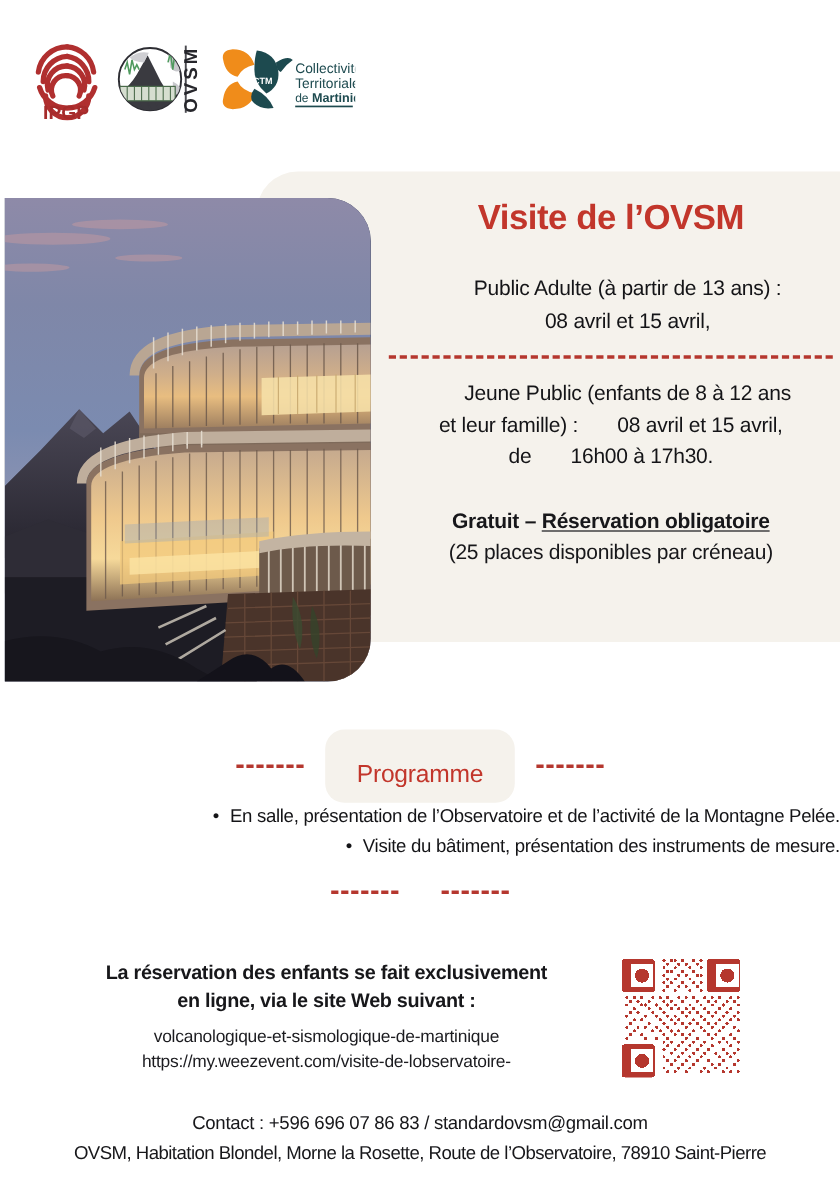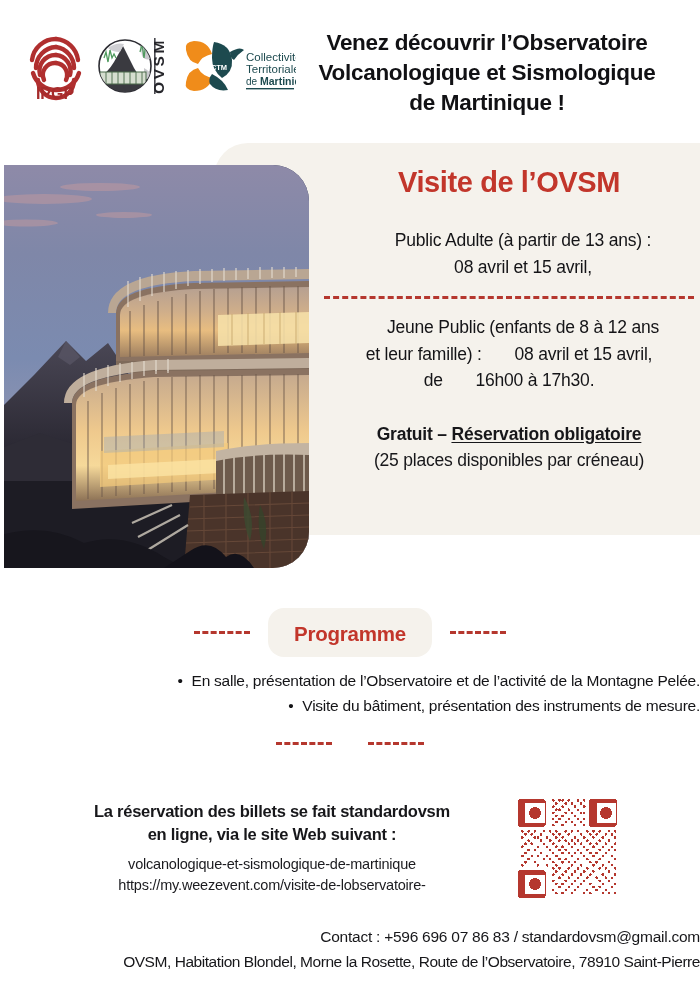--- a/index.html
+++ b/index.html
@@ -65,42 +65,42 @@
   
   .section-head {
     position: absolute; left: 0; width: 700px;
     display: flex; align-items: center; justify-content: center; gap: 0;
   }
   .dash-seg { width: 56px; height: 0; border-top: 3.5px dashed #b5372e; }
   .dash-seg.left { margin-right: 18px; }
   .dash-seg.right { margin-left: 18px; }
   .badge {
     background: #f5f2ec; border-radius: 16px;
-    padding: 14px 26px 11px 26px;
-    font-size: 20.5px; font-weight: bold; color: #c2362b;
+    padding: 26px 26px 11px 26px;
+    font-size: 20.5px; font-weight: normal; color: #c2362b;
     letter-spacing: -0.2px;
   }
 
   
   .bullets { position: absolute; left: 0; top: 668px; width: 700px; text-align: right; }
   .bullet-line {
     font-size: 15.5px; line-height: 1.62; letter-spacing: -0.25px; color: #141417;
   }
   .bullet-line .dot { display: inline-block; margin-right: 9px; }
 
   
   .reserve { position: absolute; left: 48px; top: 800px; width: 448px; text-align: center; }
   .reserve-lead { font-size: 16.5px; font-weight: bold; line-height: 1.42; letter-spacing: -0.25px; }
   .reserve-url { margin-top: 7px; font-size: 14.5px; line-height: 1.45; letter-spacing: -0.2px; color: #1b1b1f; }
 
   .qr { position: absolute; left: 518px; top: 796px; width: 102px; height: 102px; }
   .qr svg { display: block; width: 102px; height: 102px; }
 
   
-  .footer { position: absolute; left: 0; top: 925px; width: 700px; text-align: right; }
+  .footer { position: absolute; left: 0; top: 925px; width: 700px; text-align: center; }
   .footer-line1 { font-size: 15.5px; letter-spacing: -0.25px; line-height: 1.6; }
   .footer-line2 { font-size: 15.5px; letter-spacing: -0.45px; line-height: 1.6; }
 </style>
 </head>
 <body>
 
 <div class="poster">
 
   <div class="header">
 
@@ -165,25 +165,20 @@
             <text x="68" y="39" font-size="11.5">Territoriale</text>
             <text x="68" y="51" font-size="10">de</text>
             <text x="82" y="51" font-size="10.5" font-weight="bold">Martinique</text>
           </g>
           <rect x="68" y="54" width="48" height="1.4" fill="#1d4a4f"></rect>
         </svg>
       </div>
 
     </div>
 
-    <div class="header-title">
-      <div>Venez découvrir l’Observatoire</div>
-      <div>Volcanologique et Sismologique</div>
-      <div>de Martinique !</div>
-    </div>
   </div>
 
   <div class="band">
 
     <div class="cream-panel"></div>
 
     <div class="photo">
       <svg viewBox="0 0 305 403" preserveAspectRatio="xMidYMid slice">
         <defs>
           <linearGradient id="sky" x1="0" y1="0" x2="0" y2="1">
@@ -346,21 +341,21 @@
     </div>
   </div>
 
   <div class="section-head" style="top:742px;">
     <span class="dash-seg left"></span>
     <span class="dash-seg right"></span>
   </div>
 
   <div class="reserve">
     <div class="reserve-lead">
-      <div>La réservation des billets se fait standardovsm</div>
+      <div>La réservation des enfants se fait exclusivement</div>
       <div>en ligne, via le site Web suivant :</div>
     </div>
     <div class="reserve-url">
       <div>volcanologique-et-sismologique-de-martinique</div>
       <div>https://my.weezevent.com/visite-de-lobservatoire-</div>
     </div>
   </div>
 
   <div class="qr">
     <svg viewBox="0 0 33 33" shape-rendering="crispEdges">

